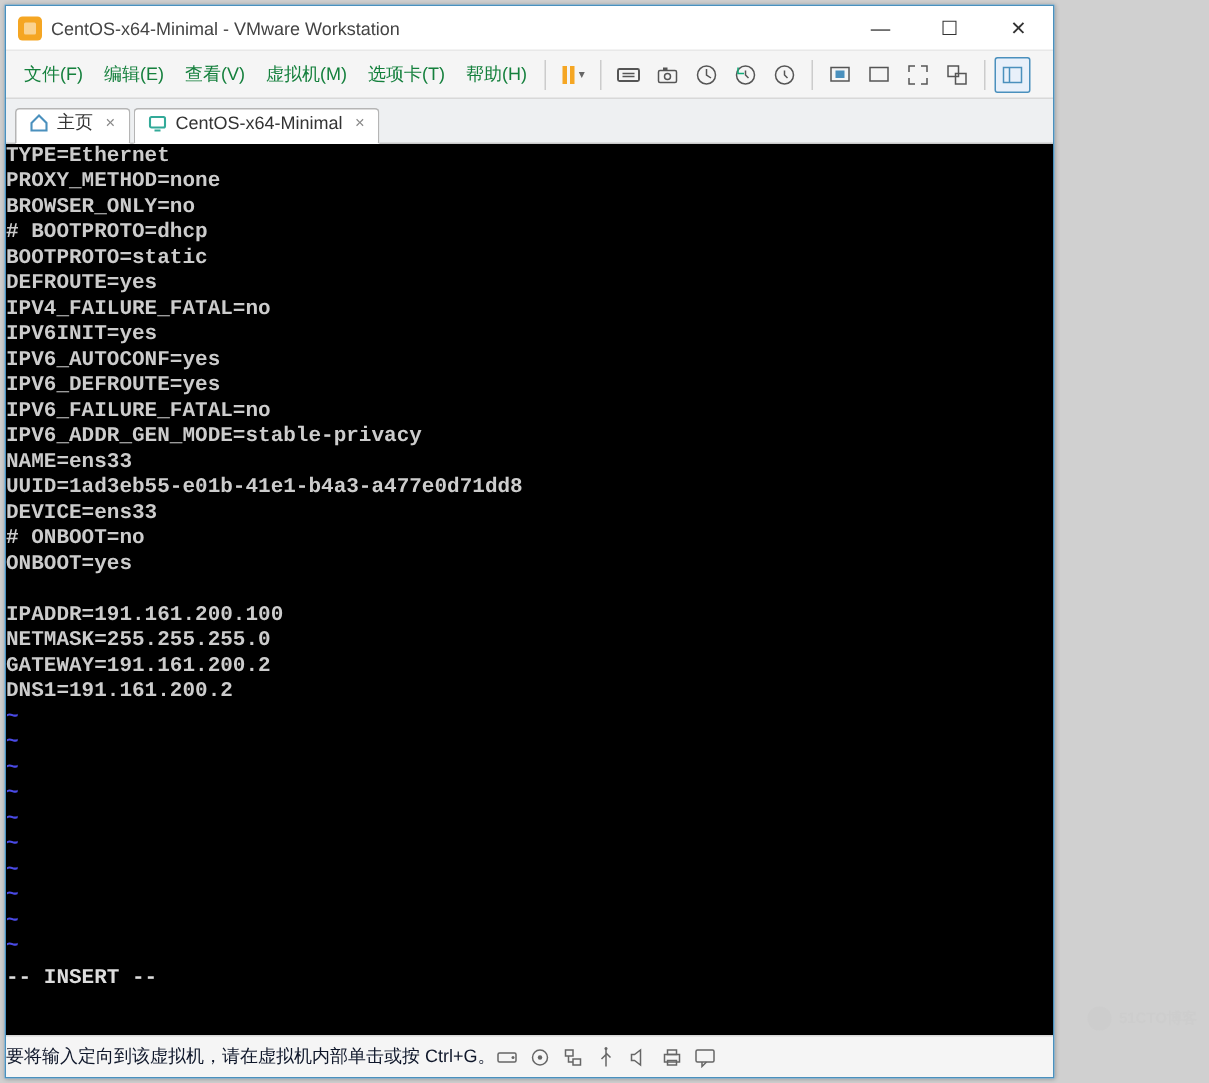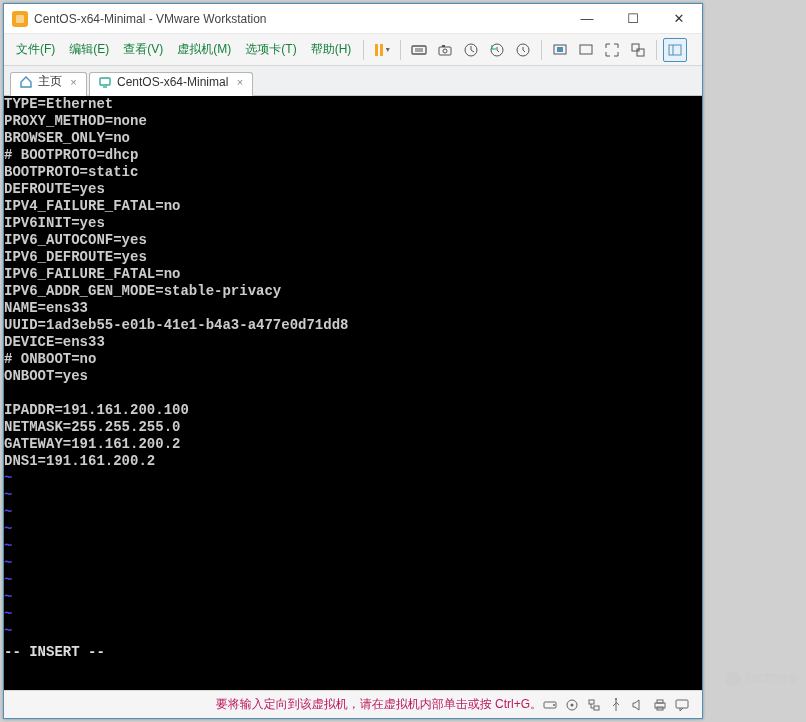--- a/index.html
+++ b/index.html
@@ -130,24 +130,24 @@
   }
   .terminal .line { height: 17px; }
   .terminal .tilde { color: #4a4ae6; }
   .terminal .status { color: #ddd; margin-top: 4px; }
   .statusbar {
     height: 28px;
     background: #f5f5f5;
     border-top: 1px solid #d8d8d8;
     display: flex;
     align-items: center;
-    padding: 0 12px;
+    padding: 0 0;
     font-size: 12px;
-    color: #be185d;
-    justify-content: flex-end;
+    color: #0f172a;
+    justify-content: flex-start;
   }
   .status-icons { display: flex; gap: 6px; align-items:center; }
   .status-icons .sico { width: 16px; height: 16px; display:flex; align-items:center; justify-content:center; }
   .watermark {
     position: absolute;
     right: 8px; bottom: 34px;
     color: rgba(200,200,200,0.35);
     font-size: 10px;
     font-weight: bold;
     pointer-events: none;

